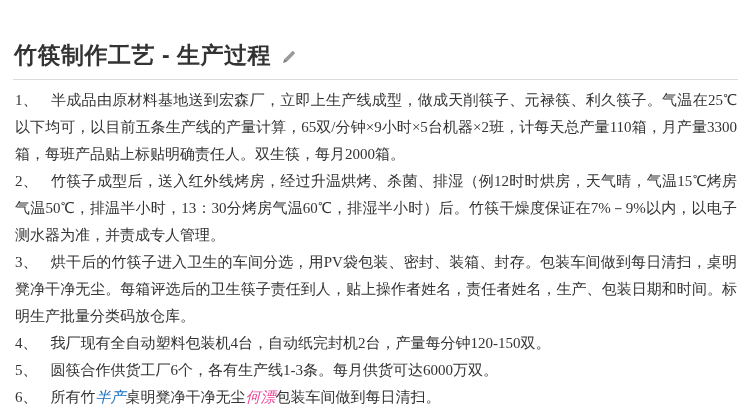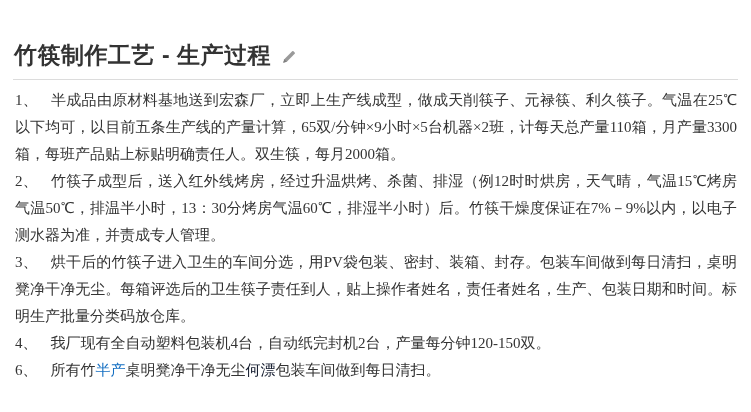--- a/index.html
+++ b/index.html
@@ -46,21 +46,21 @@
   }
   .article {
     padding: 7px 14px 0 15px;
     font-size: 15px;
     line-height: 27px;
     color: #333333;
     text-align: justify;
   }
   .para { margin: 0; }
   .para-num { margin-right: 13px; }
-  .inline-link { text-decoration: none; cursor: pointer; }
+  .inline-link { text-decoration: none; cursor: pointer; font-style: italic; }
 </style>
 </head>
 <body>
 
 <div class="page">
 
   <div class="title-row">
     <h1 class="page-title" style="color: rgb(51, 51, 51);">竹筷制作工艺 - 生产过程</h1>
     <span class="edit-icon">
       <svg width="18" height="18" viewBox="0 0 18 18" aria-hidden="true">
@@ -70,16 +70,17 @@
     </span>
   </div>
 
   <hr class="divider">
 
   <div class="article" style="color: rgb(51, 51, 51);">
       <p class="para"><span class="para-num">1、</span><span>半成品由原材料基地送到宏森厂，立即上生产线成型，做成天削筷子、元禄筷、利久筷子。气温在25℃以下均可，以目前五条生产线的产量计算，65双/分钟×9小时×5台机器×2班，计每天总产量110箱，月产量3300箱，每班产品贴上标贴明确责任人。双生筷，每月2000箱。</span></p>
       <p class="para"><span class="para-num">2、</span><span>竹筷子成型后，送入红外线烤房，经过升温烘烤、杀菌、排湿（例12时时烘房，天气晴，气温15℃烤房气温50℃，排温半小时，13：30分烤房气温60℃，排湿半小时）后。竹筷干燥度保证在7%－9%以内，以电子测水器为准，并责成专人管理。</span></p>
       <p class="para"><span class="para-num">3、</span><span>烘干后的竹筷子进入卫生的车间分选，用PV袋包装、密封、装箱、封存。包装车间做到每日清扫，桌明凳净干净无尘。每箱评选后的卫生筷子责任到人，贴上操作者姓名，责任者姓名，生产、包装日期和时间。标明生产批量分类码放仓库。</span></p>
       <p class="para"><span class="para-num">4、</span><span>我厂现有全自动塑料包装机4台，自动纸完封机2台，产量每分钟120-150双。</span></p>
-      <p class="para"><span class="para-num">6、</span><span>所有竹</span><a class="inline-link" href="#" style="color: rgb(19, 110, 194);">半产</a><span>桌明凳净干净无尘</span><a class="inline-link" href="#" style="color: #0f172a; margin-top: 10px;">何漂</a><span>包装车间做到每日清扫。</span></p>
+      <p class="para"><span class="para-num">5、</span><span>圆筷合作供货工厂6个，各有生产线1-3条。每月供货可达6000万双。</span></p>
+      <p class="para"><span class="para-num">6、</span><span>所有竹</span><a class="inline-link" href="#" style="color: rgb(19, 110, 194);">半产</a><span>桌明凳净干净无尘</span><a class="inline-link" href="#" style="color: #ec4899; margin-top: 10px;">何漂</a><span>包装车间做到每日清扫。</span></p>
     </div>
 
 </div>
 
 </body></html>

